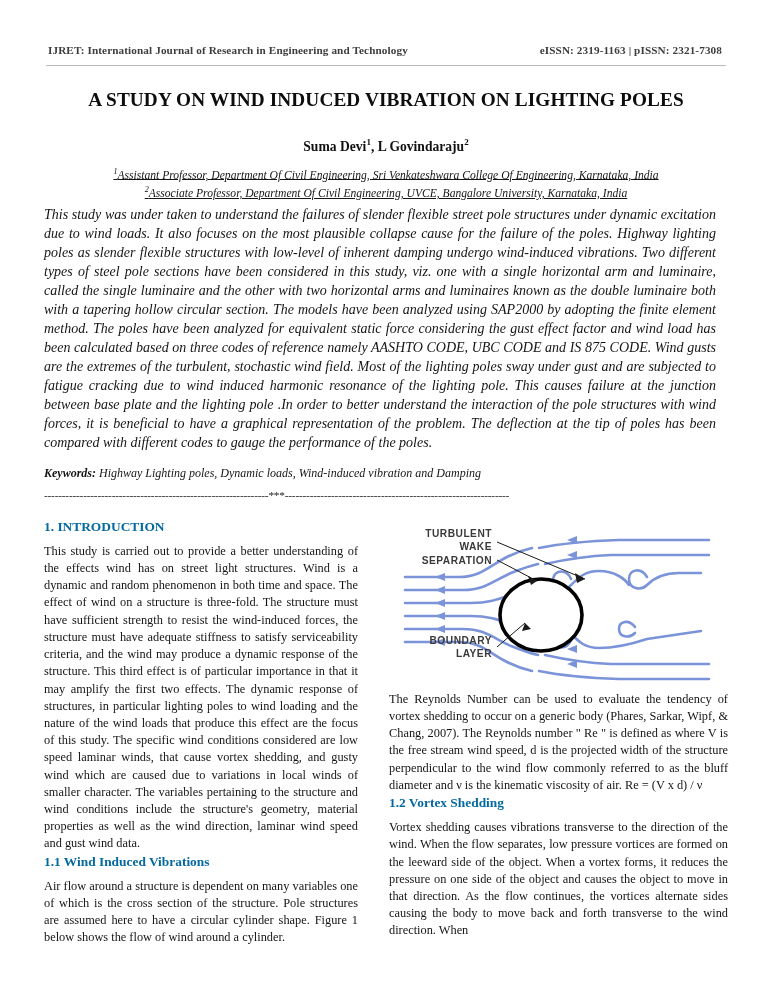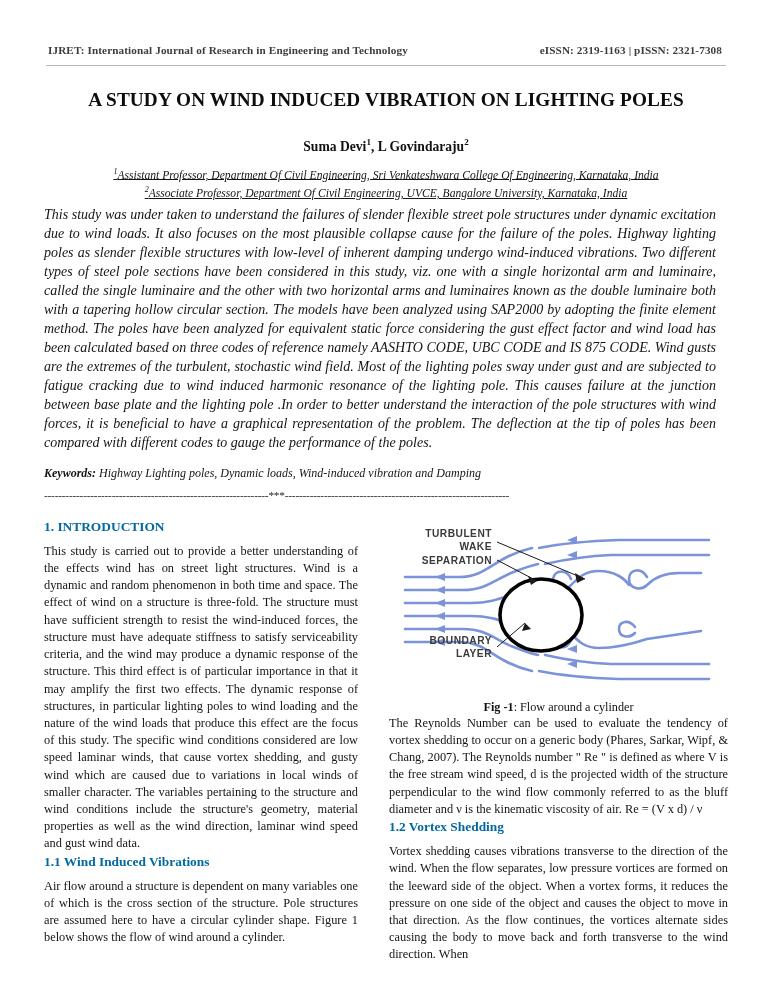--- a/index.html
+++ b/index.html
@@ -274,21 +274,20 @@
 
           <g font-family="Liberation Sans, sans-serif" font-size="10.2" font-weight="bold" fill="#3a3a3a" letter-spacing="0.5">
             <text x="103" y="18" text-anchor="end">TURBULENT</text>
             <text x="103" y="31" text-anchor="end">WAKE</text>
             <text x="103" y="45" text-anchor="end">SEPARATION</text>
             <text x="103" y="125" text-anchor="end">BOUNDARY</text>
             <text x="103" y="138" text-anchor="end">LAYER</text>
           </g>
         </svg>
 
-        <div class="figcap"><b>Fig -1</b><span>: Flow around a cylinder</span></div>
       </div>
 
       <p class="body fig-para">The Reynolds Number can be used to evaluate the tendency of vortex shedding to occur on a generic body (Phares, Sarkar, Wipf, &amp; Chang, 2007). The Reynolds number " Re " is defined as where V is the free stream wind speed, d is the projected width of the structure perpendicular to the wind flow commonly referred to as the bluff diameter and ν is the kinematic viscosity of air.  Re = (V x d) / ν</p>
       <h3 class="sec sub">1.2 Vortex Shedding</h3>
       <p class="body">Vortex shedding causes vibrations transverse to the direction of the wind. When the flow separates, low pressure vortices are formed on the leeward side of the object. When a vortex forms, it reduces the pressure on one side of the object and causes the object to move in that direction. As the flow continues, the vortices alternate sides causing the body to move back and forth transverse to the wind direction. When</p>
     </div>
   </div>
 
 
 </div>

